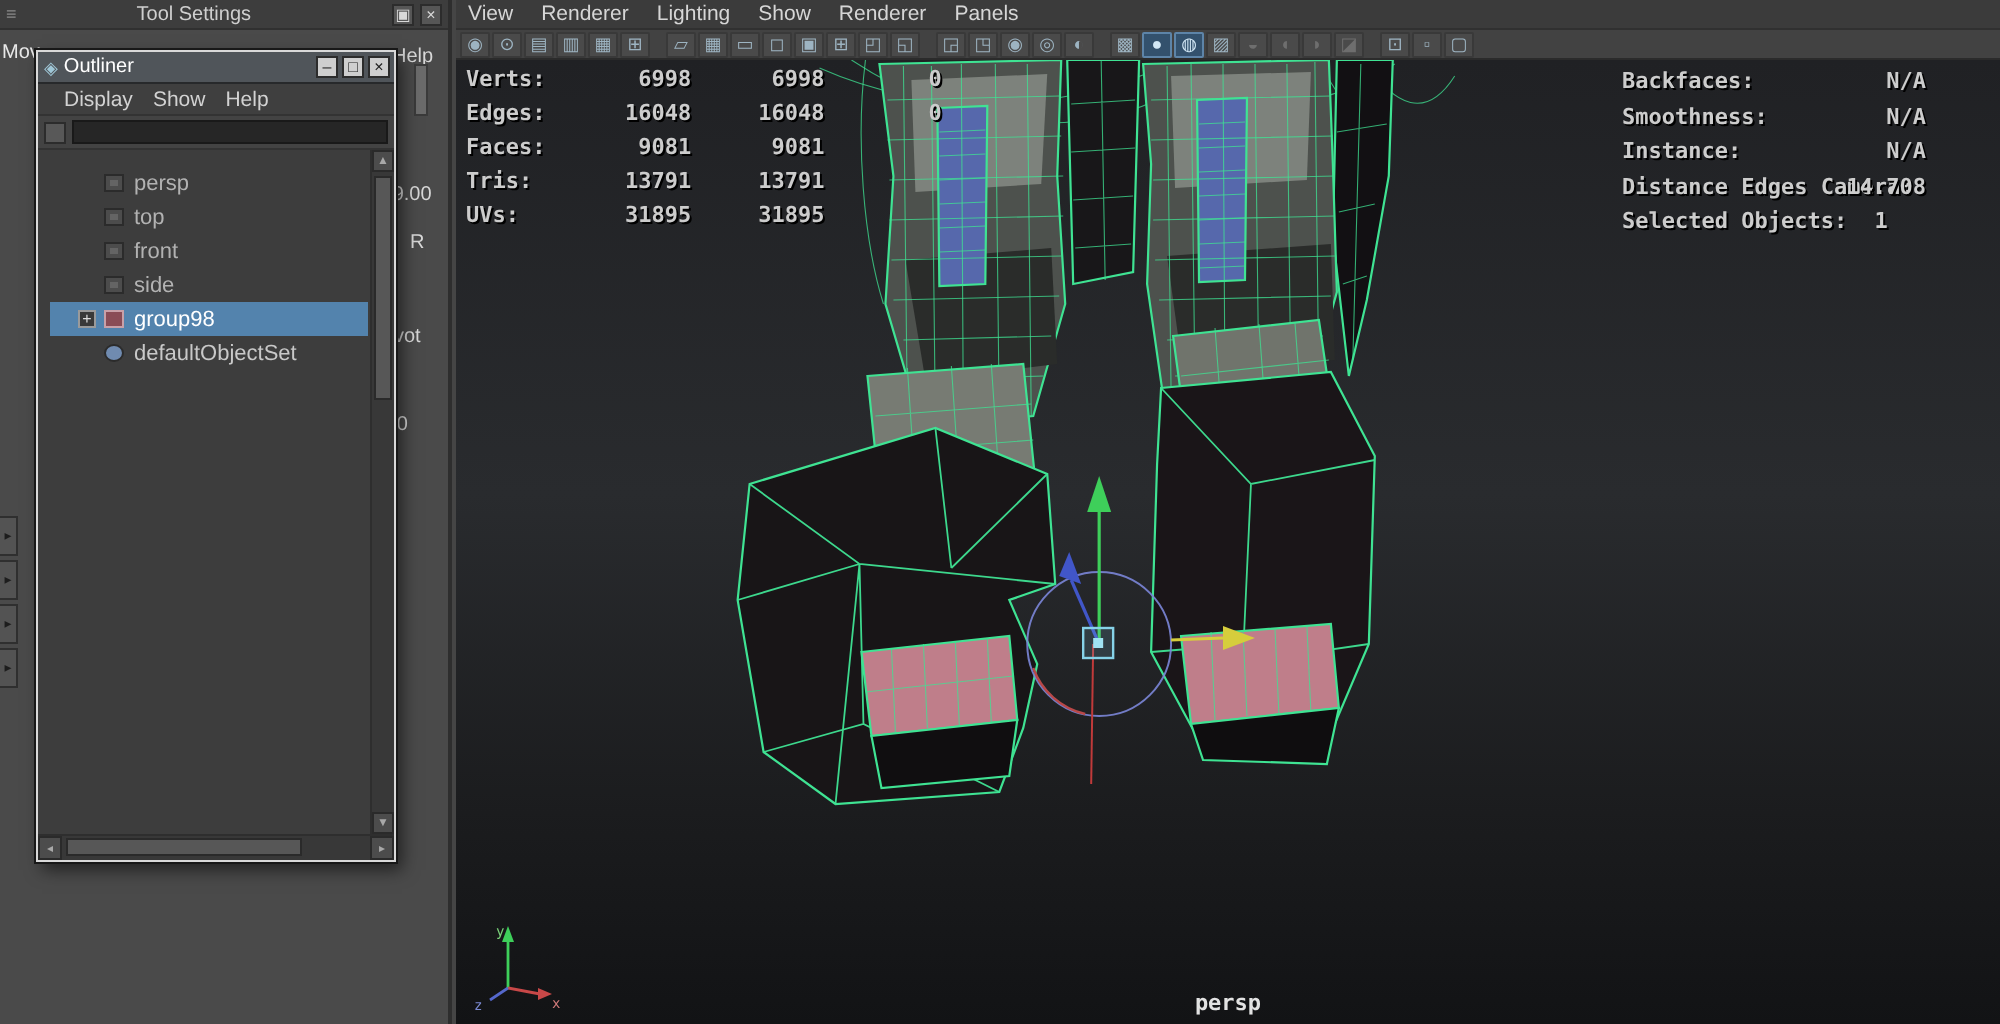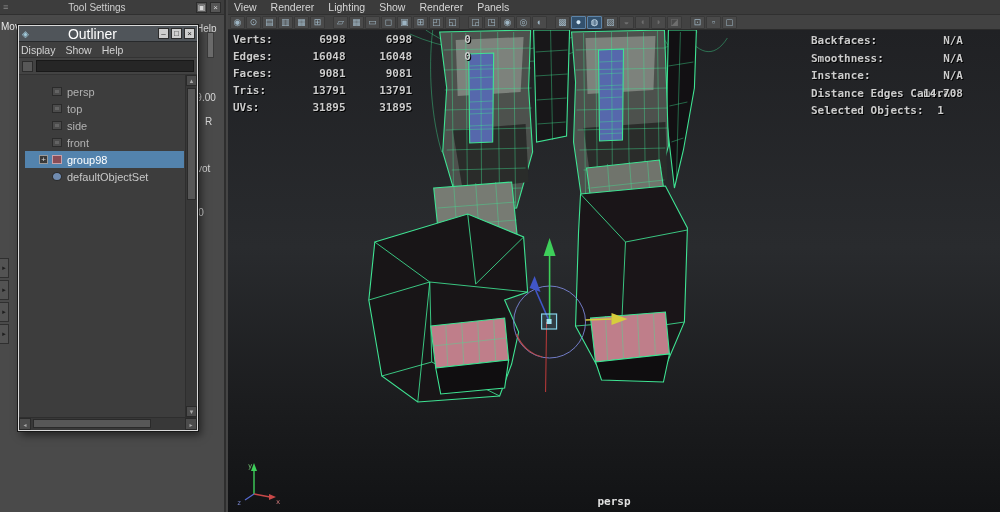--- a/index.html
+++ b/index.html
@@ -30,26 +30,26 @@
   .edge-tab{width:9px;height:20px;background:#535353;border:1px solid #2f2f2f;border-left:none;
             font-size:7px;color:#1d1d1d;display:flex;align-items:center;justify-content:center;}
 
   
   .outliner{position:absolute;left:18px;top:25px;width:180px;height:406px;
             background:#3f3f3f;border:1px solid #d9d9d9;outline:1px solid #181818;
             box-shadow:3px 4px 8px rgba(0,0,0,.55);display:flex;flex-direction:column;}
   .ol-titlebar{height:16px;background:#50555a;border-bottom:1px solid #27292b;
                display:flex;align-items:center;padding:0 2px;flex:none;}
   .ol-win-icon{color:#9fc7d8;font-size:9px;margin:0 3px 0 1px;}
-  .ol-title{font-size:14px;color:#ffffff;margin-left:36px;}
+  .ol-title{font-size:10px;color:#ffffff;}
   .ol-btns{margin-left:auto;display:flex;gap:2px;}
   .ol-btns span{width:11px;height:11px;font-size:8px;line-height:9px;text-align:center;
                 background:#cfcfcf;border:1px solid #2c2c2c;color:#222;}
   .ol-menubar{height:16px;background:#3f3f3f;border-bottom:1px solid #333;flex:none;
-              display:flex;gap:10px;align-items:center;padding:0 2px;font-size:10.5px;color:#d2d2d2;}
+              display:flex;gap:10px;align-items:center;padding:0 13px;font-size:10.5px;color:#d2d2d2;}
   .ol-search{height:17px;background:#434343;display:flex;align-items:center;gap:3px;
              padding:1px 3px;border-bottom:1px solid #333;flex:none;}
   .ol-search-icon{width:11px;height:11px;background:#585858;border:1px solid #2c2c2c;flex:none;}
   .ol-search input{flex:1;height:12px;background:#262626;border:1px solid #191919;
                    color:#ddd;font-size:10px;padding:0 2px;outline:none;}
   .ol-list{flex:1;position:relative;background:#3d3d3d;padding:8px 13px 0 6px;overflow:hidden;}
   .ol-row{height:17px;display:flex;align-items:center;font-size:11px;color:#c8c8c8;padding-left:14px;}
   .ol-row.sel{background:var(--selection,#5383ad);color:#fff;}
   .ol-row.dim{color:#b2b2b2;}
   .expand{width:9px;height:9px;flex:none;border:1px solid #9a9a9a;background:#393939;color:#ddd;
@@ -189,27 +189,27 @@
 
           <div class="ol-row dim">
             <span class="expand">+</span>
             <span class="ic ic-camera"></span>
             <span class="ol-label">top</span>
           </div>
 
           <div class="ol-row dim">
             <span class="expand">+</span>
             <span class="ic ic-camera"></span>
-            <span class="ol-label">side</span>
+            <span class="ol-label">front</span>
           </div>
 
           <div class="ol-row dim">
             <span class="expand">+</span>
             <span class="ic ic-camera"></span>
-            <span class="ol-label">front</span>
+            <span class="ol-label">side</span>
           </div>
 
           <div class="ol-row sel">
             <span class="expand show">+</span>
             <span class="ic ic-group"></span>
             <span class="ol-label">group98</span>
           </div>
 
           <div class="ol-row">
             <span class="expand">+</span>

